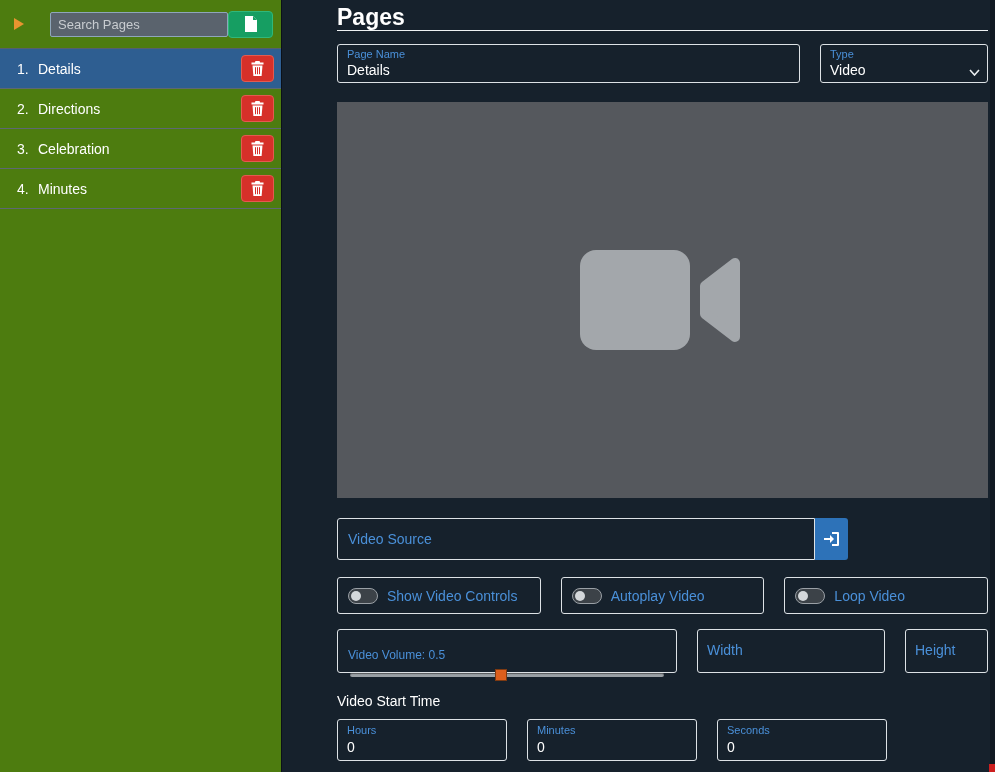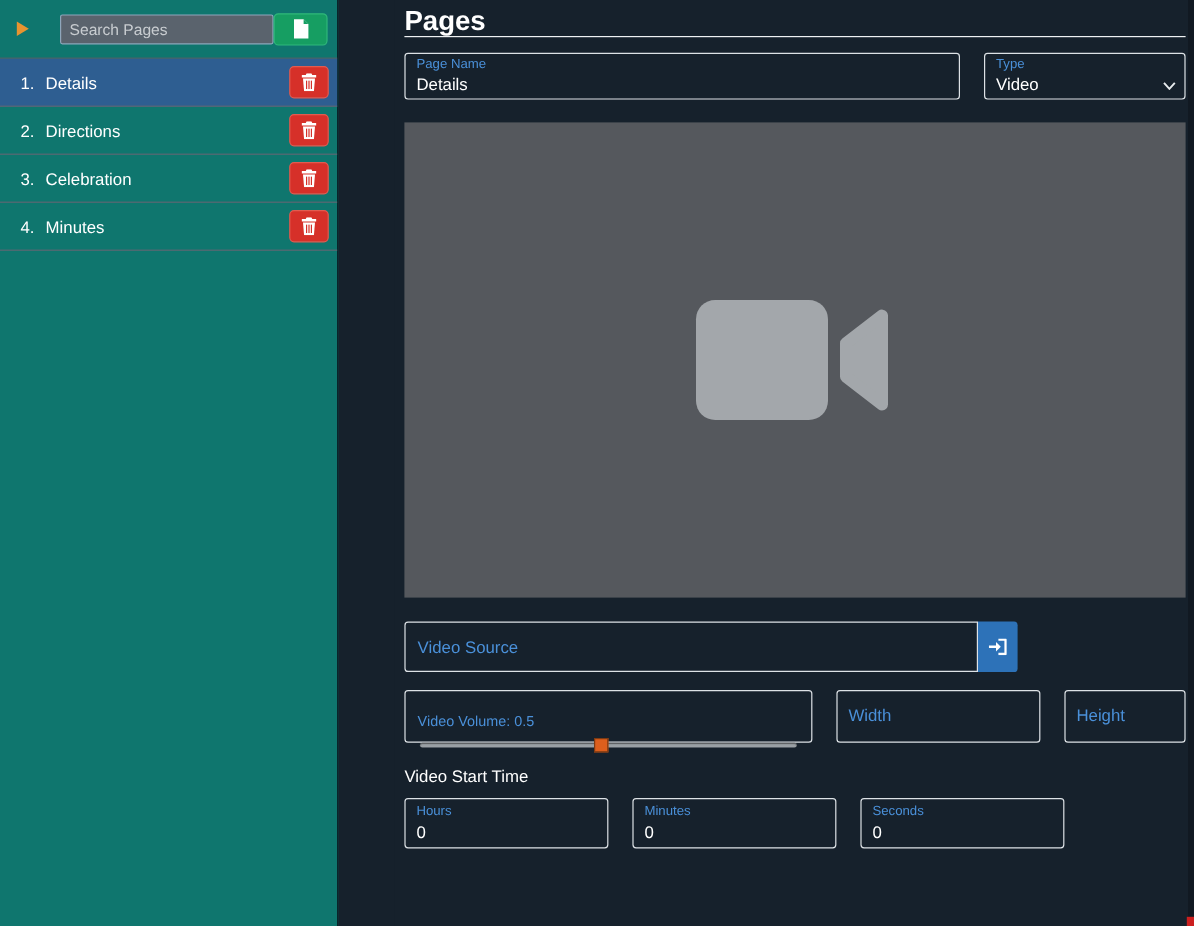--- a/index.html
+++ b/index.html
@@ -5,21 +5,21 @@
   * { box-sizing: border-box; margin: 0; padding: 0; }
   html,body { width: 995px; height: 772px; overflow: hidden; }
   body {
     background: #16212c;
     font-family: "Liberation Sans", sans-serif;
     color: #fff;
   }
   .app { display: flex; width: 995px; height: 772px; position: relative; }
 
   
-  .sidebar { width: 282px; flex-shrink: 0; background: #0f766e; border-right: 1px solid #0b1119; }
+  .sidebar { width: 282px; flex-shrink: 0; background: #4d7c0f; border-right: 1px solid #0b1119; }
   .sidebar-top {
     height: 49px; display: flex; align-items: center;
     padding: 0 8px; border-bottom: 1px solid #56606a;
   }
   .expander {
     width: 0; height: 0; cursor: pointer;
     border-left: 10px solid #e89430;
     border-top: 6px solid transparent;
     border-bottom: 6px solid transparent;
     margin: 0 26px 0 6px;
@@ -102,21 +102,21 @@
   .volume-label { font-size: 12px; }
   .slider { position: relative; margin-top: 6px; height: 12px; }
   .slider-track {
     position: absolute; left: 2px; right: 2px; top: 4px; height: 4px;
     background: #9aa0a5; border-radius: 2px; box-shadow: inset 0 1px 1px rgba(0,0,0,.45);
   }
   .slider-thumb {
     position: absolute; top: 0; left: calc(48% - 6px); width: 12px; height: 12px;
     background: #dd5f1d; border: 1px solid #7e3a12; cursor: pointer;
   }
-  .size-field { width: 170px; height: 44px; justify-content: center; }
+  .size-field { width: 188px; height: 44px; justify-content: center; }
   .size-field .lbl { font-size: 14px; }
   .height-field { width: auto; flex: 1; }
 
   .start-time-label { margin-top: 20px; font-size: 14px; color: #fff; }
   .time-row { margin-top: 10px; }
   .time-field { width: 170px; height: 42px; }
 
   
   .scrollbar-track { position: absolute; right: 0; top: 0; width: 5px; height: 100%; background: #111922; }
   .scroll-corner { position: absolute; right: 0; bottom: 0; width: 6px; height: 8px; background: #cc1f1f; }
@@ -231,20 +231,40 @@
         <span class="source-placeholder">Video Source</span>
       </div>
       <button class="import-btn">
         <svg width="15" height="14" viewBox="0 0 15 14">
           <path fill="#ffffff" d="M8 0h6a1 1 0 0 1 1 1v12a1 1 0 0 1-1 1H8v-2h5V2H8V0z"></path>
           <path fill="#ffffff" d="M6 3l4 4-4 4V8H0V6h6V3z"></path>
         </svg>
       </button>
     </div>
 
+    <div class="row toggles-row">
+      <div class="toggle-box">
+        <span class="toggle-pill">
+            <span class="toggle-knob"></span>
+          </span>
+        <span class="toggle-label">Show Video Controls</span>
+      </div>
+      <div class="toggle-box">
+        <span class="toggle-pill">
+            <span class="toggle-knob"></span>
+          </span>
+        <span class="toggle-label">Autoplay Video</span>
+      </div>
+      <div class="toggle-box">
+        <span class="toggle-pill">
+            <span class="toggle-knob"></span>
+          </span>
+        <span class="toggle-label">Loop Video</span>
+      </div>
+    </div>
 
     <div class="row volume-row">
       <div class="field volume-box">
         <span class="lbl volume-label">Video Volume: 0.5</span>
         <div class="slider">
           <div class="slider-track"></div>
           <div class="slider-thumb"></div>
         </div>
       </div>
       <div class="field size-field">

